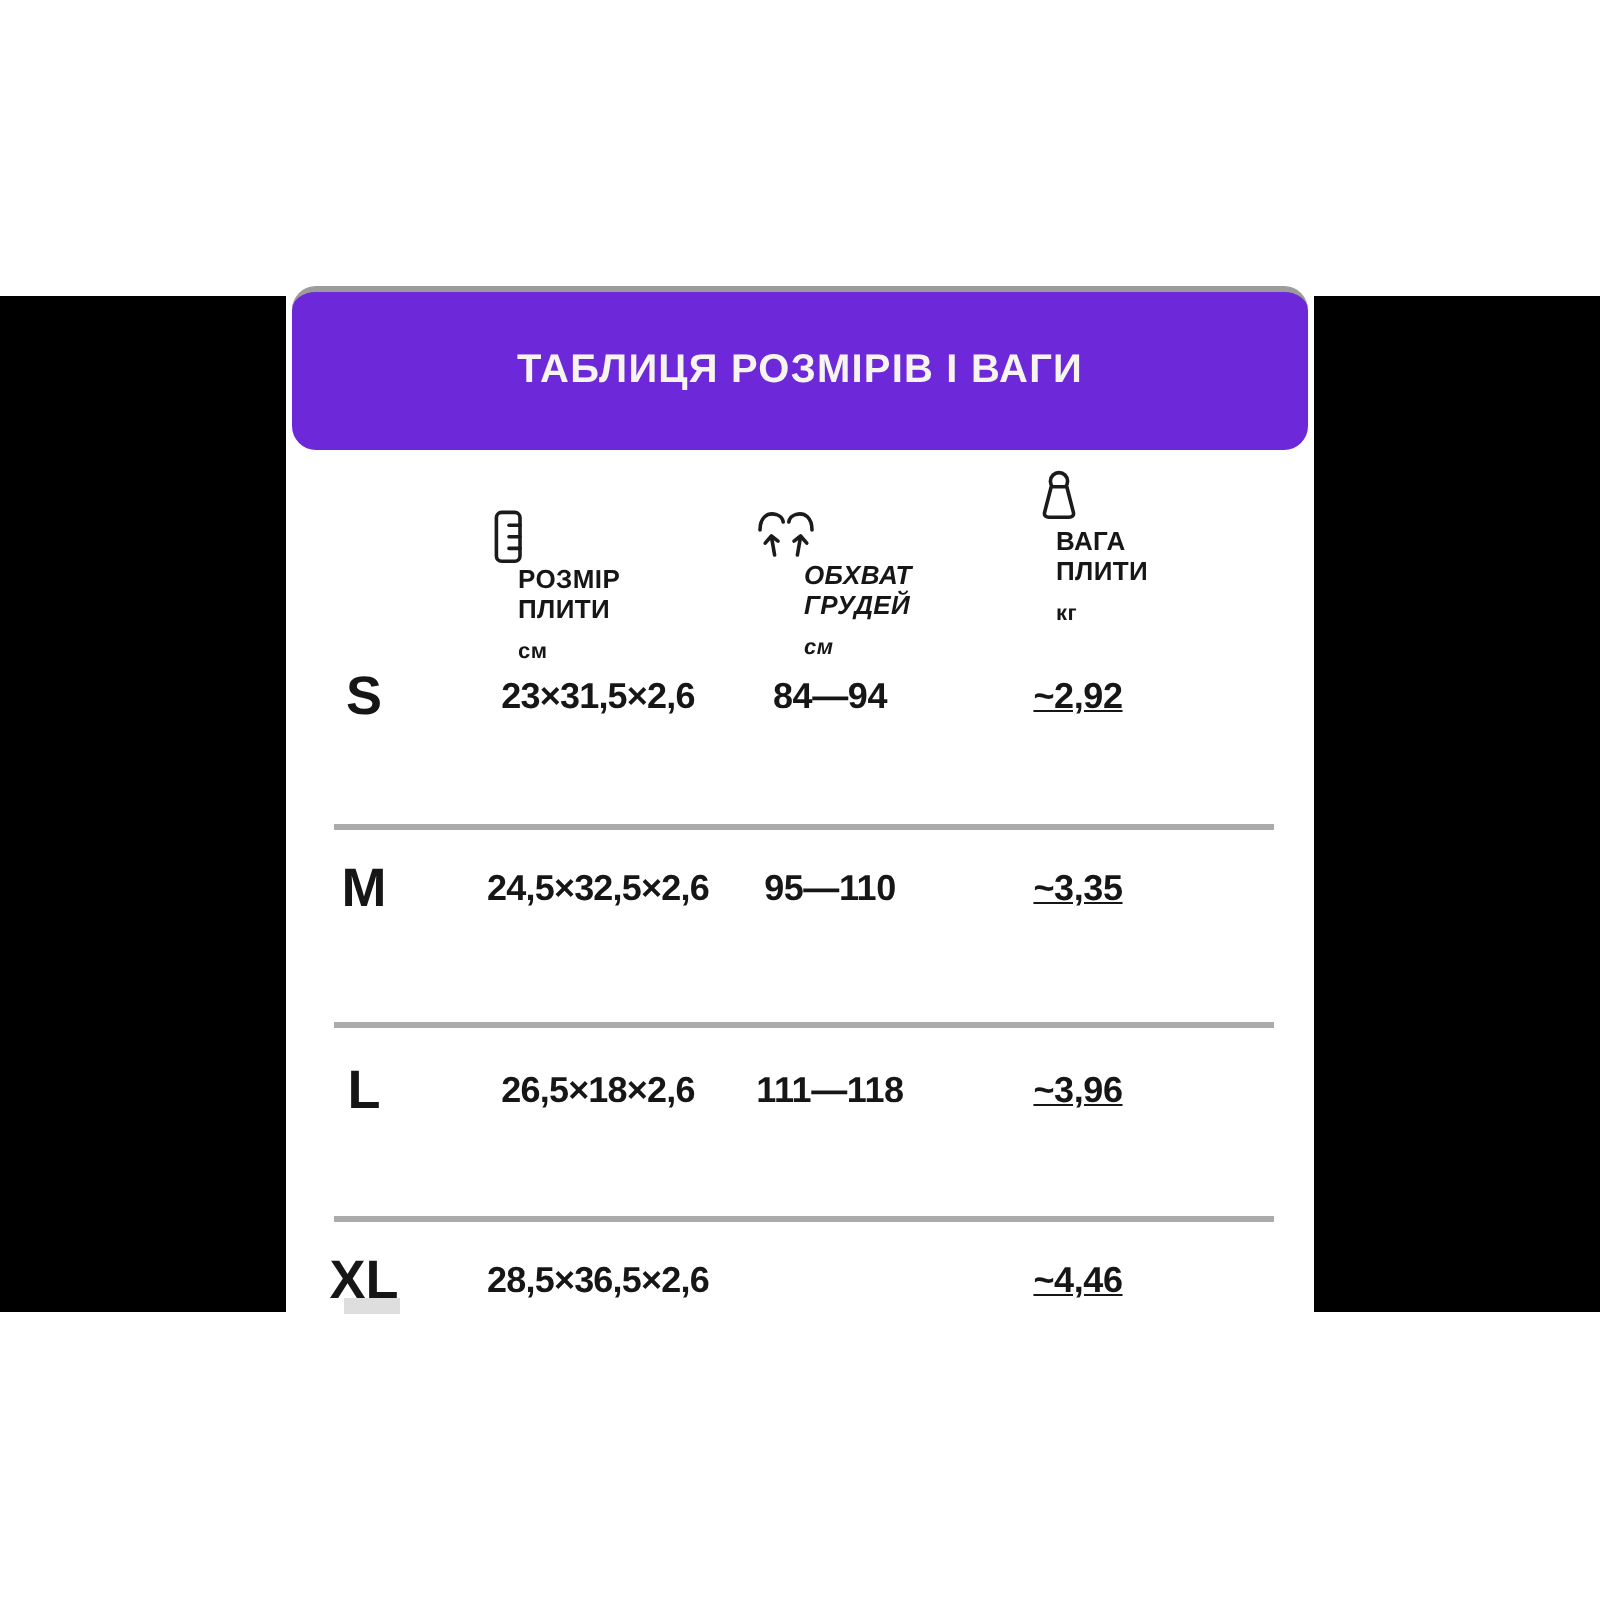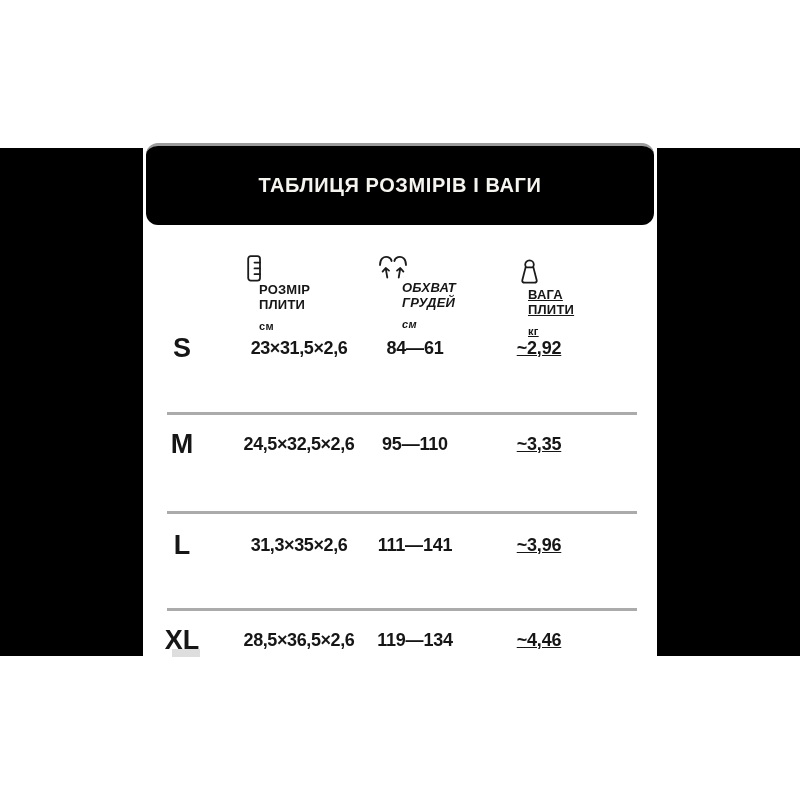--- a/index.html
+++ b/index.html
@@ -5,35 +5,35 @@
   html,body{margin:0;padding:0;background:#ffffff;}
   .page{
     position:relative;width:800px;height:800px;background:#ffffff;overflow:hidden;
     font-family:"Liberation Sans","DejaVu Sans",sans-serif;color:#161616;
   }
   .black-panel{position:absolute;top:148px;height:508px;background:#000000;}
   .black-panel.left{left:0;width:143px;}
   .black-panel.right{left:657px;width:143px;}
   .title-bar{
     position:absolute;left:146px;top:143px;width:508px;height:79px;
-    background:#000000;border-radius:12px;border-top:3px solid #9C9C9C;
+    background:#6d28d9;border-radius:12px;border-top:3px solid #9C9C9C;
     display:flex;align-items:center;justify-content:center;
   }
   .title-bar span{
     color:#F6F4EF;font-size:20px;font-weight:700;letter-spacing:.6px;
   }
   .col-head{position:absolute;display:flex;align-items:flex-start;flex-direction:column;}
   .col-head .icon{flex:0 0 auto;display:block;}
   .col-head .lbl{font-size:13px;font-weight:700;line-height:15px;letter-spacing:.2px;}
   .col-head .unit{font-size:11px;font-weight:700;margin-top:7px;letter-spacing:.3px;}
   #col-head-1{left:247px;top:255px;}
   #col-head-1 .lbl{margin-left:12px;}
   #col-head-2{left:378px;top:253px;}
   #col-head-2 .lbl{margin-left:24px;font-style:italic;}
-  #col-head-3{left:519px;top:258px;text-decoration:underline;}
+  #col-head-3{left:519px;top:234px;}
   #col-head-3 .lbl{margin-left:9px;}
   .row{position:absolute;left:0;width:800px;height:40px;}
   .row span{position:absolute;top:0;line-height:40px;text-align:center;font-weight:700;white-space:nowrap;}
   .cell-size{left:150px;width:64px;font-size:27px;}
   .cell-plate{left:229px;width:140px;font-size:18px;letter-spacing:-.4px;}
   .cell-chest{left:355px;width:120px;font-size:18px;letter-spacing:-.2px;}
   .cell-weight{left:479px;width:120px;font-size:18px;letter-spacing:-.2px;text-decoration:underline;}
   #row-s{top:328px;}
   #row-m{top:424px;}
   #row-l{top:525px;}
@@ -101,46 +101,45 @@
     <div class="lbl">
       <div>ВАГА</div>
       <div>ПЛИТИ</div>
       <div class="unit">кг</div>
     </div>
   </div>
 
   <div class="row" id="row-s">
     <span class="cell-size">S</span>
     <span class="cell-plate">23×31,5×2,6</span>
-    <span class="cell-chest">84—61</span>
+    <span class="cell-chest">84—94</span>
     <span class="cell-weight">~2,92</span>
   </div>
 
   <div class="divider" id="divider-1"></div>
 
   <div class="row" id="row-m">
     <span class="cell-size">M</span>
     <span class="cell-plate">24,5×32,5×2,6</span>
     <span class="cell-chest">95—110</span>
     <span class="cell-weight">~3,35</span>
   </div>
 
   <div class="divider" id="divider-2"></div>
 
   <div class="row" id="row-l">
     <span class="cell-size">L</span>
-    <span class="cell-plate">31,3×35×2,6</span>
-    <span class="cell-chest">111—141</span>
+    <span class="cell-plate">26,5×18×2,6</span>
+    <span class="cell-chest">111—118</span>
     <span class="cell-weight">~3,96</span>
   </div>
 
   <div class="divider" id="divider-3"></div>
 
   <div class="row" id="row-xl">
     <span class="cell-size">XL</span>
     <span class="cell-plate">28,5×36,5×2,6</span>
-    <span class="cell-chest">119—134</span>
     <span class="cell-weight">~4,46</span>
   </div>
 
   <div class="smudge"></div>
 
 </div>
 
 </body></html>

